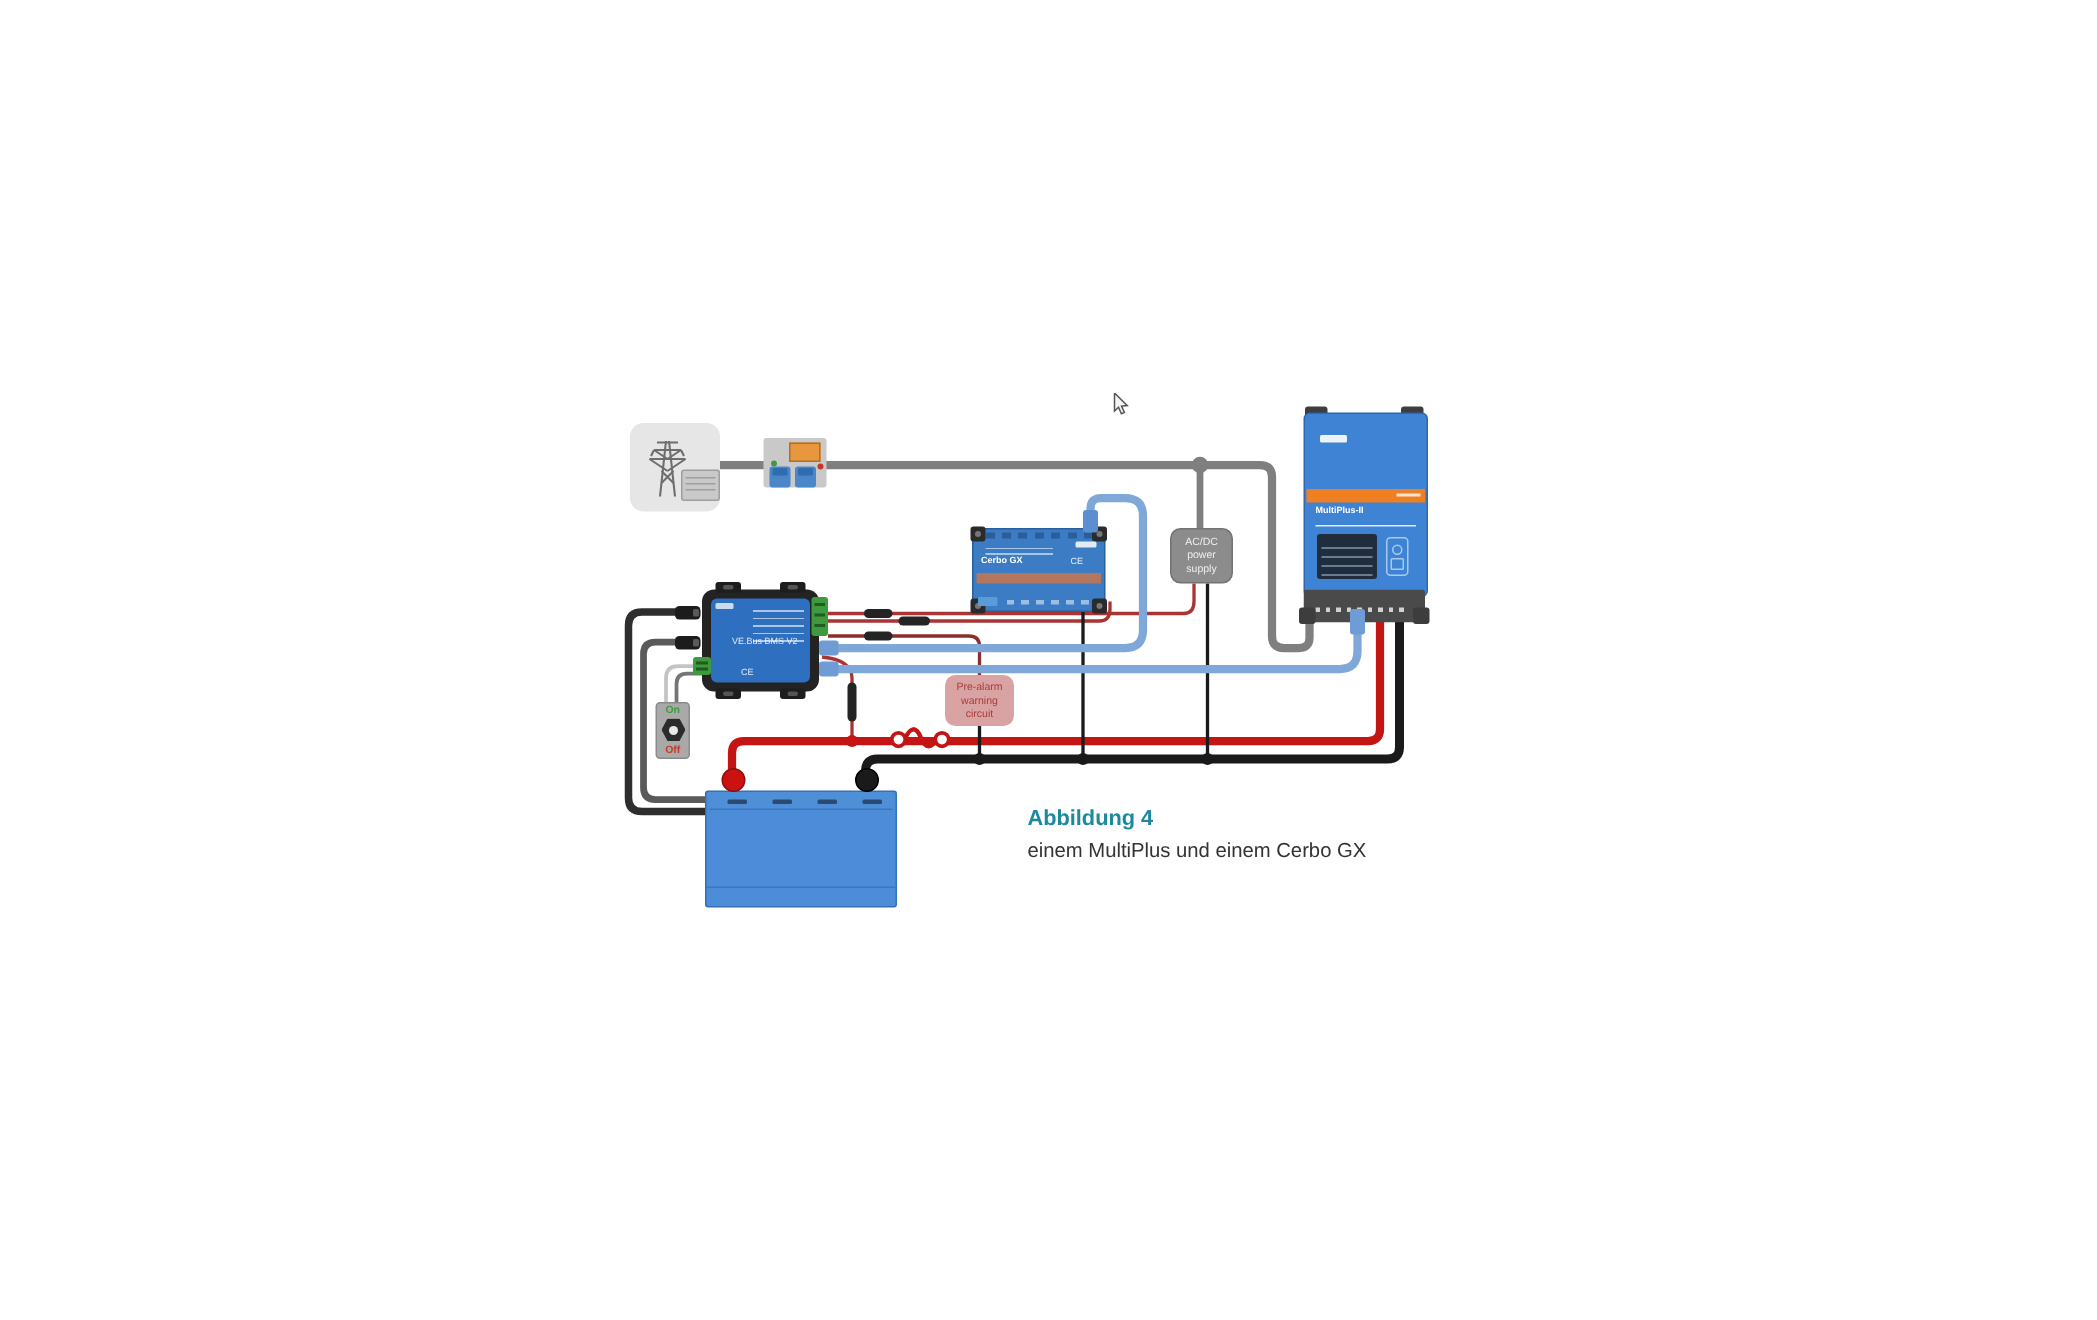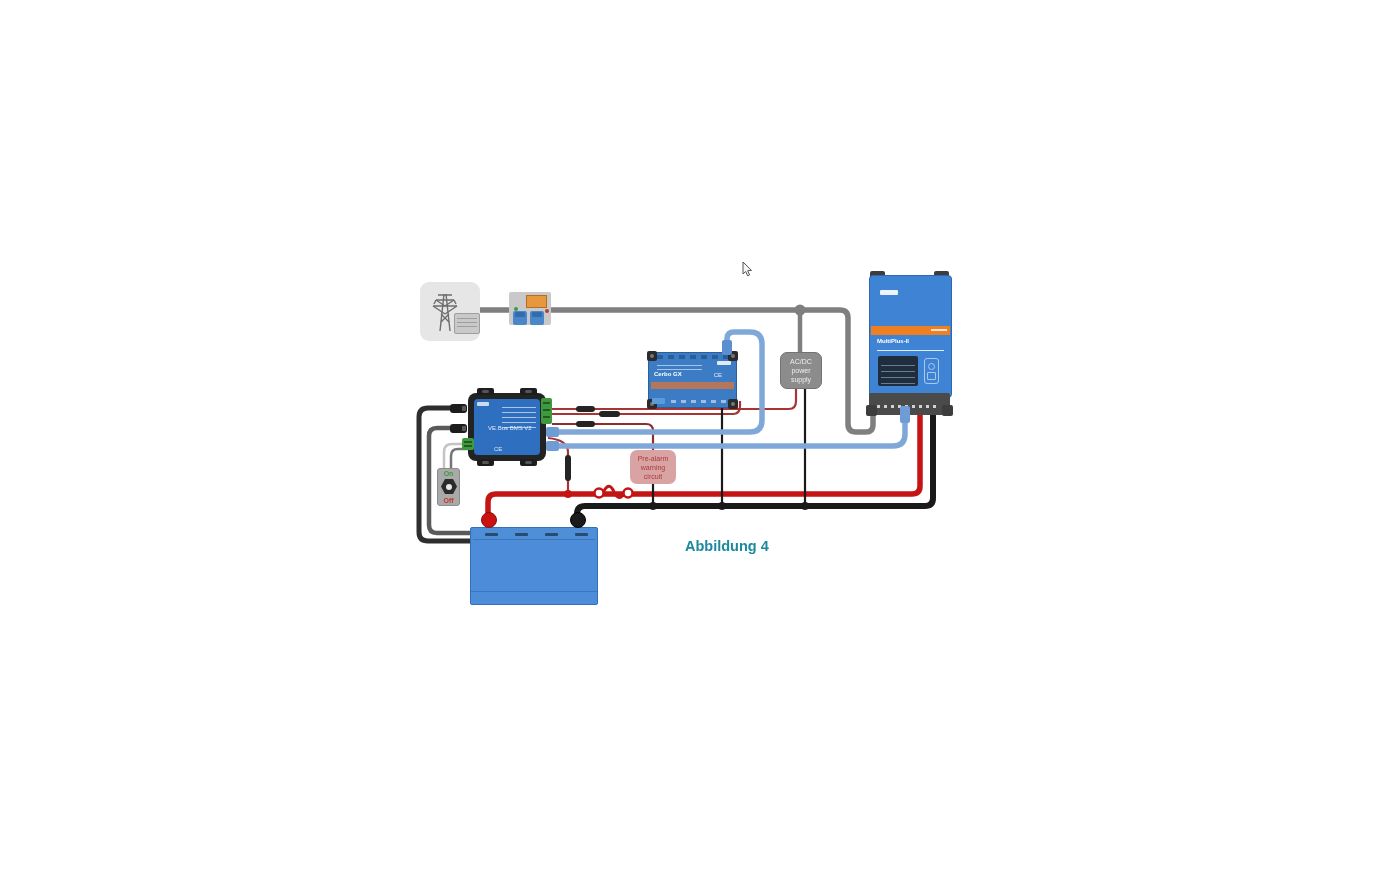--- a/index.html
+++ b/index.html
@@ -256,20 +256,21 @@
     <div class="vent" style="left:44px"></div>
     <div class="vent" style="left:74px"></div>
     <div class="vent" style="left:104px"></div>
     <div class="seam"></div>
   </div>
   <div class="terminal" style="left:481px;top:512px;background:#cc1111;border:1px solid #8a0f0f"></div>
   <div class="terminal" style="left:570px;top:512px;background:#1a1a1a;border:1px solid #000"></div>
 
   <div class="device caption">
     <div class="title">Abbildung 4</div>
+    <div class="line">einem MultiPlus und einem Cerbo GX</div>
   </div>
 
   <div class="abs cursor">
     <svg width="12" height="16">
       <polygon points="1,0 1,12 3.7,9.5 5.6,13.8 7.6,12.9 5.7,8.7 9.5,8.4" fill="#f5f5f5" stroke="#555" stroke-width="1"></polygon>
     </svg>
   </div>
 
 </div>
 

